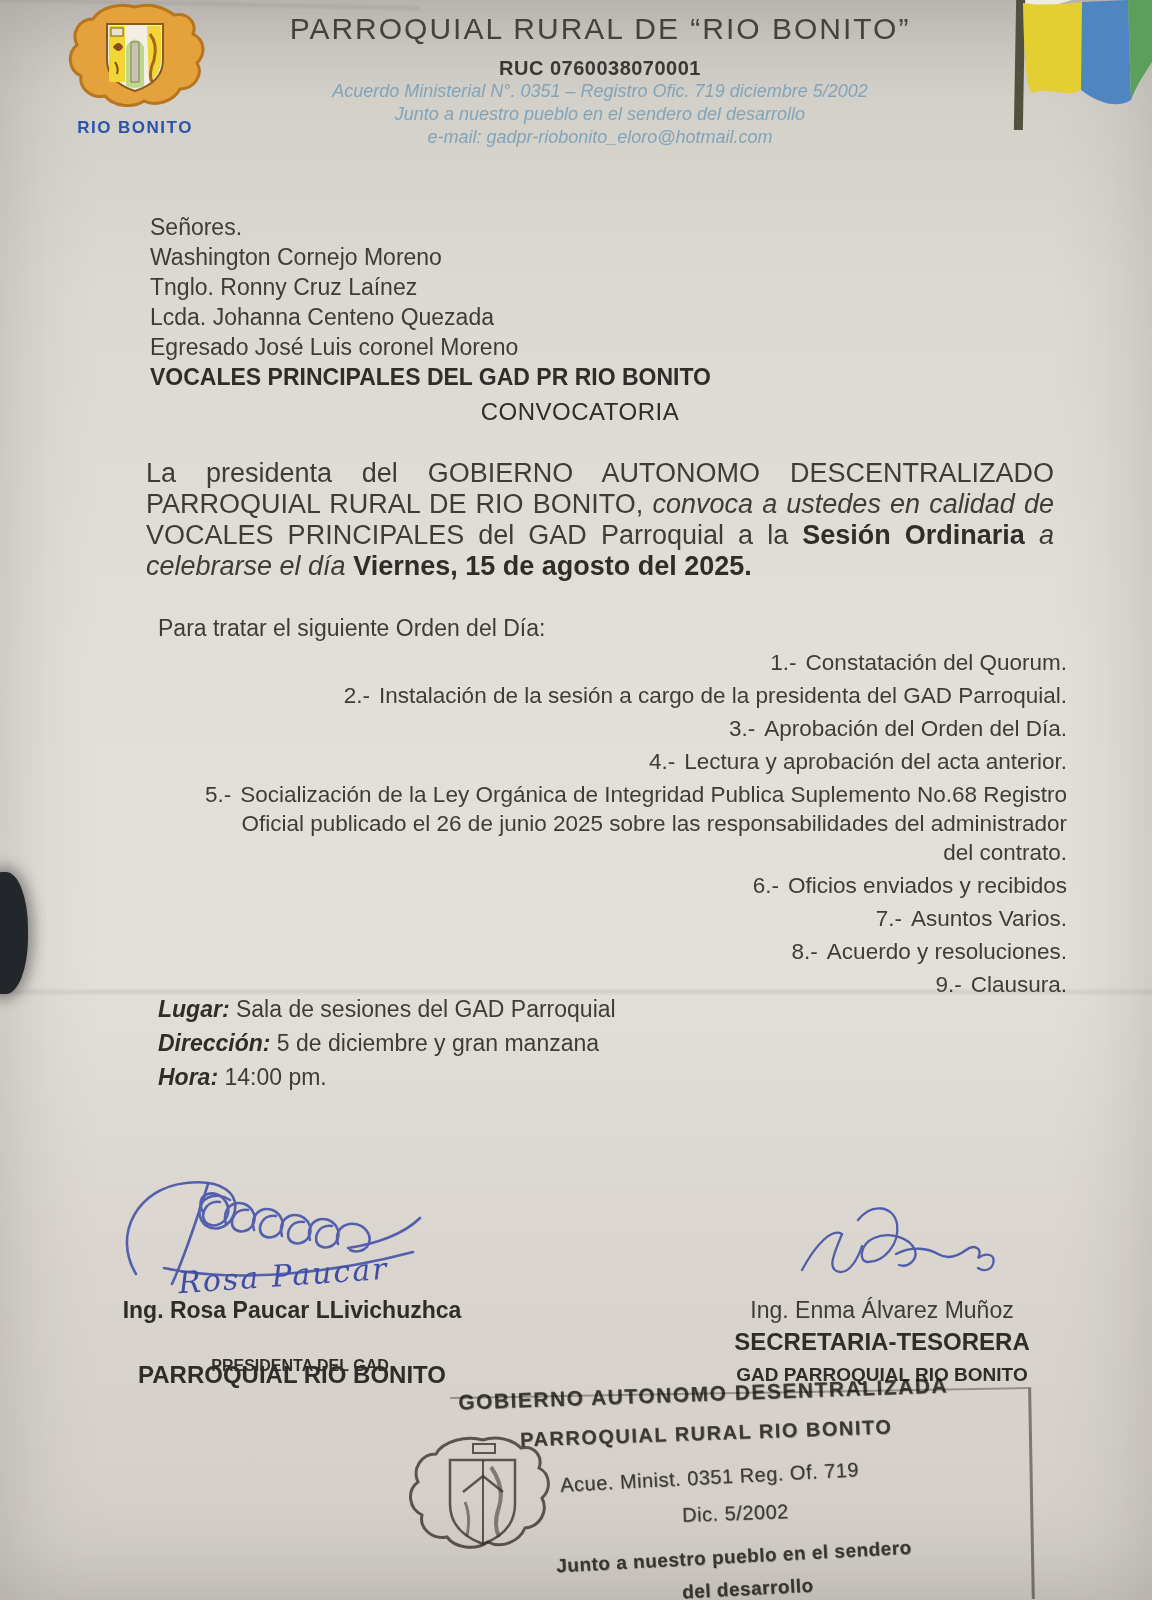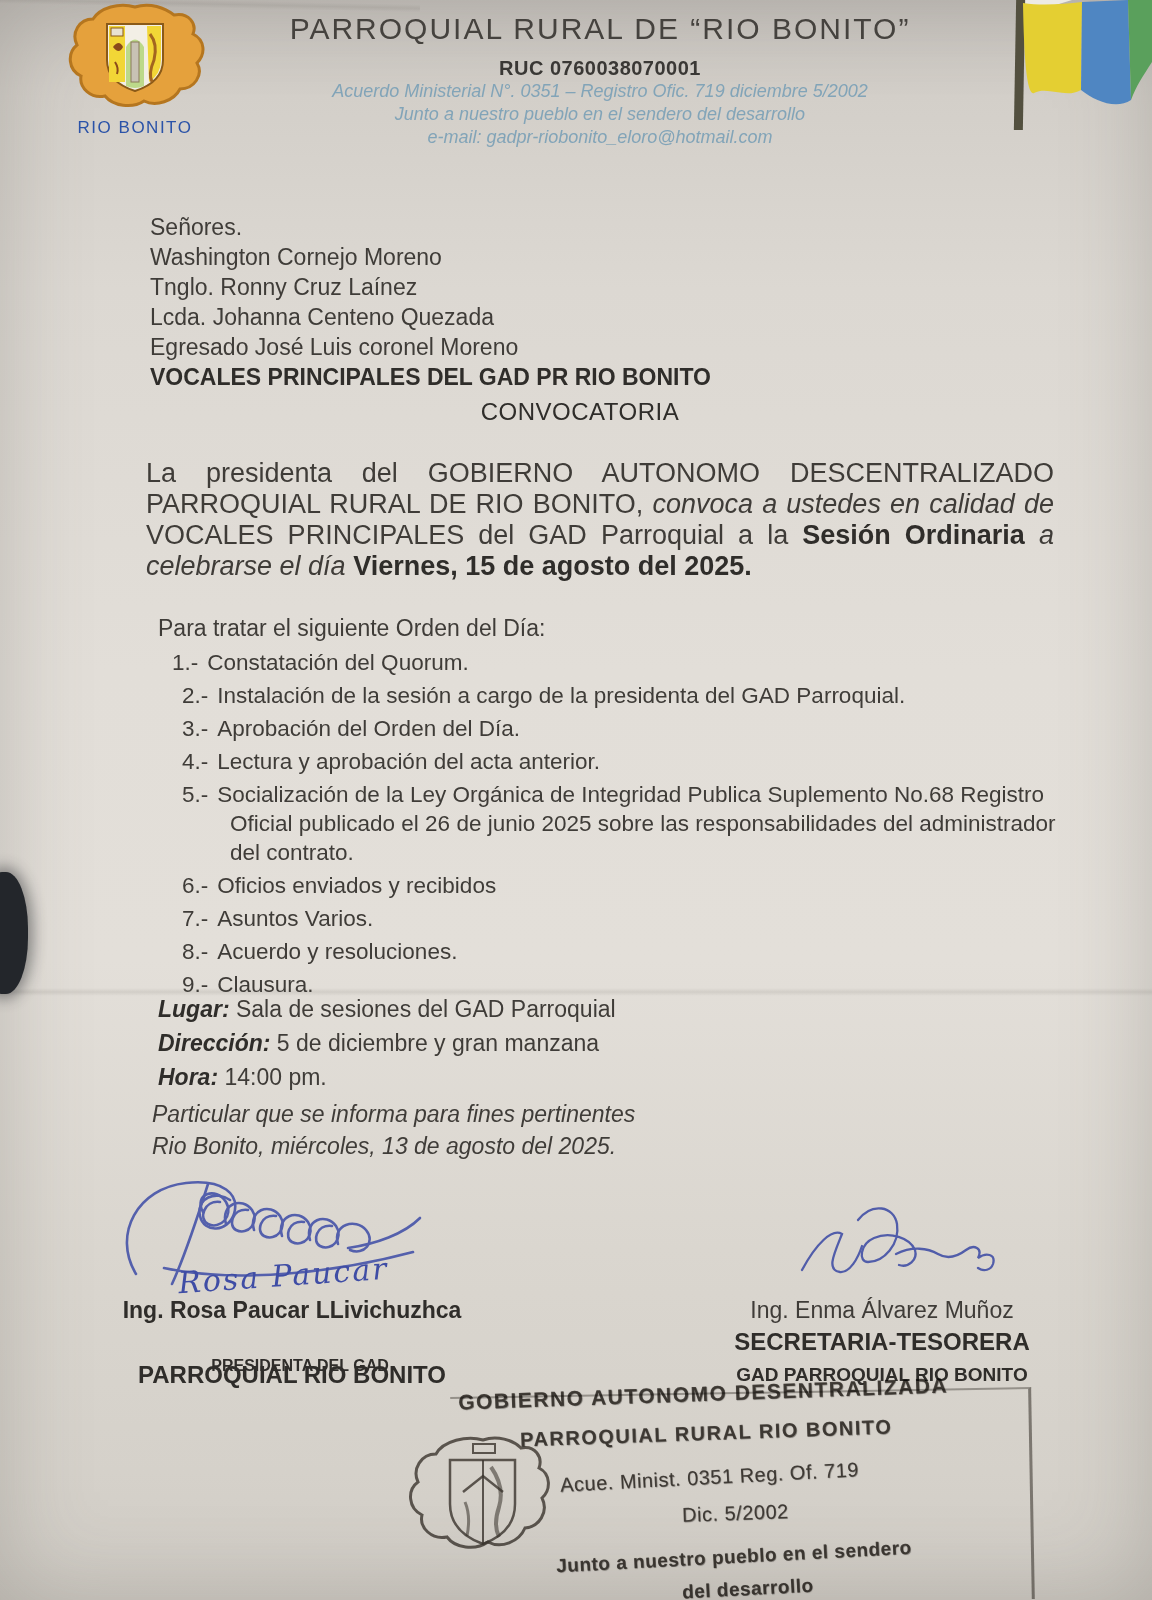--- a/index.html
+++ b/index.html
@@ -9,29 +9,29 @@
     background:
       linear-gradient(180deg,#c6c2bd 0%,#d3cfc9 6%,#dcd8d2 18%,#e2ded8 42%,#e3dfd9 60%,#dad6cf 78%,#d5d1ca 92%,#d0ccc5 100%);
     box-shadow:inset 0 0 90px rgba(95,90,82,.28);
   }
   .abs{position:absolute;}
   .ctr{text-align:center;}
   
   .title{font-size:30px;letter-spacing:2px;color:#45423e;font-weight:400;}
   .ruc{font-size:20px;font-weight:bold;color:#3a3835;letter-spacing:.5px;text-align:center;}
   .blueline{font-size:18px;font-style:italic;color:#82a4b8;}
-  .logo-label{font-size:17px;font-weight:normal;color:#2b53a8;letter-spacing:1.5px;}
+  .logo-label{font-size:17px;font-weight:bold;color:#2b53a8;letter-spacing:1.5px;}
   
   .t{font-size:23px;line-height:30px;}
   .bold{font-weight:bold;color:#2f2d2a;}
   .ital{font-style:italic;}
   .addr div{line-height:30px;}
   .conv-title{font-size:24px;font-weight:normal;letter-spacing:.5px;color:#2f2d2a;}
   .para{width:908px;text-align:justify;font-size:27px;line-height:31px;}
-  .agenda{list-style:none;margin:0;padding:0;font-size:22.5px;}
+  .agenda{list-style:none;margin:0;padding:0;font-size:22.5px;text-align:right;}
   .agenda li{padding-left:48px;text-indent:-48px;line-height:29px;margin:0 0 4px 10px;}
   .agenda li:first-child{margin-left:0;}
   .agenda .num{margin-right:9px;}
   .details div{line-height:34px;font-size:23px;}
   .details b{font-style:italic;font-weight:bold;color:#2f2d2a;}
   .closing{font-style:italic;font-size:23px;line-height:32px;}
   .sig-name{font-size:23px;line-height:32px;}
   .sig-script{font-family:"DejaVu Serif",serif;font-style:italic;font-size:30px;
     color:#3f4da5;letter-spacing:2px;transform:rotate(-4deg);}
   
@@ -107,24 +107,20 @@
     <li><span class="num">8.-</span><span>Acuerdo y resoluciones.</span></li>
     <li><span class="num">9.-</span><span>Clausura.</span></li>
   </ul>
 
   <div class="abs details" style="left:158px;top:992px;">
     <div><b>Lugar:</b><span> Sala de sesiones del GAD Parroquial</span></div>
     <div><b>Dirección:</b><span> 5 de diciembre y gran manzana</span></div>
     <div><b>Hora:</b><span> 14:00 pm.</span></div>
   </div>
 
-  <div class="abs closing" style="left:152px;top:1098px;">
-    <div>Particular que se informa para fines pertinentes</div>
-    <div>Rio Bonito, miércoles, 13 de agosto del 2025.</div>
-  </div>
 
   <svg class="abs" style="left:108px;top:1172px;" width="335" height="118" viewBox="0 0 335 118">
     <g stroke="#4250a8" stroke-width="2.6" fill="none" stroke-linecap="round" opacity="0.88">
       <path d="M28,102 C4,62 30,16 78,11 C115,7 132,22 126,42 C120,60 96,62 92,44 C88,26 108,18 122,28"></path>
       <path d="M95,40 C85,22 108,14 118,30 C126,44 112,58 100,52 C90,47 96,28 112,30"></path>
       <path d="M118,52 C112,32 134,24 144,38 C152,50 140,64 128,58 C120,54 124,36 140,38"></path>
       <path d="M146,58 C140,38 162,30 172,44 C180,56 168,70 156,64 C148,60 152,42 168,44"></path>
       <path d="M174,64 C168,44 190,36 200,50 C208,62 196,76 184,70 C176,66 180,48 196,50"></path>
       <path d="M202,68 C196,48 218,40 228,54 C236,66 224,80 212,74 C204,70 208,52 224,54"></path>
       <path d="M230,72 C224,52 248,46 258,58 C268,70 256,84 242,78"></path>

